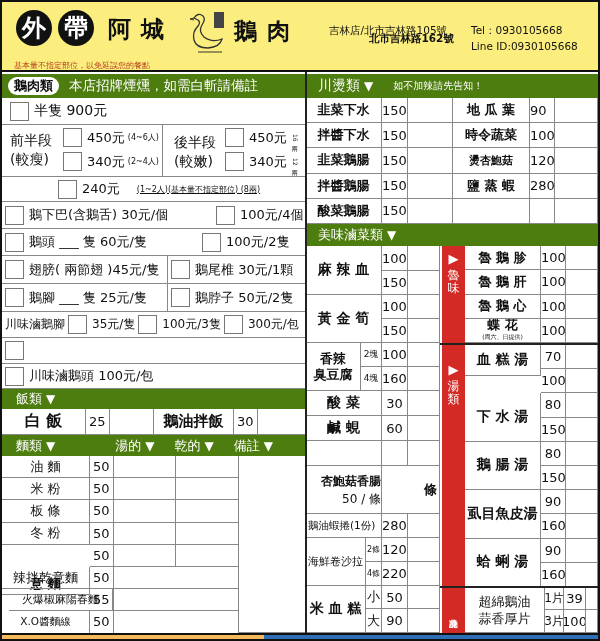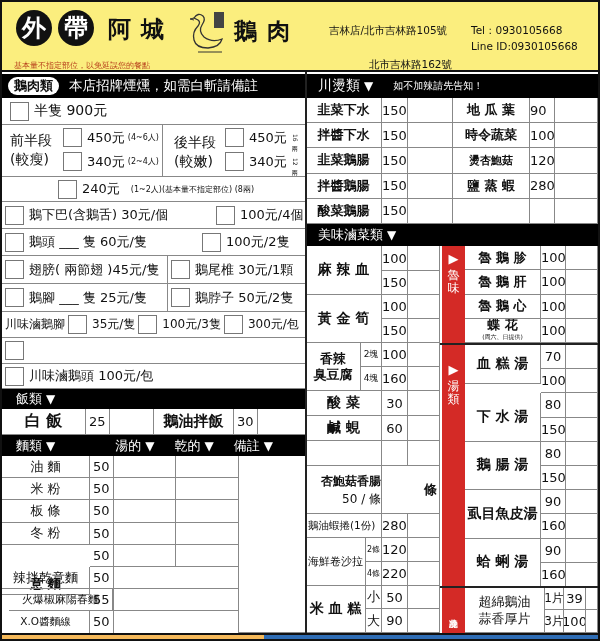--- a/index.html
+++ b/index.html
@@ -4,21 +4,21 @@
 <style>
   * { box-sizing: border-box; margin: 0; padding: 0; }
   body { width: 600px; height: 641px; background: #fff; font-family: "DejaVu Sans", "Liberation Sans", sans-serif; color: #111; position: relative; overflow: hidden; }
   .abs { position: absolute; }
   .frame { position:absolute; left:0; top:0; width:600px; height:641px; border:2px solid #111; }
   .header { position:absolute; left:2px; top:2px; width:596px; height:70px; background:#FBEE7E; border-bottom:2px solid #111; }
   .circle { position:absolute; width:36px; height:36px; border-radius:50%; background:#111; color:#fff; font-size:24px; font-weight:bold; display:flex; align-items:center; justify-content:center; }
   .brand { position:absolute; font-size:23px; font-weight:bold; letter-spacing:10px; color:#111; }
   .notice { position:absolute; left:12px; top:58px; font-size:8px; color:#b8401c; }
   .addr { position:absolute; font-size:10.5px; color:#111; white-space:nowrap; }
-  .red { background:#000000; color:#fff; }
+  .red { background:#4d7c0f; color:#fff; }
   .bar { position:absolute; display:flex; align-items:center; font-size:13px; }
   .cell { position:absolute; border-right:1px solid #888; border-bottom:1px solid #888; display:flex; align-items:center; font-size:13px; white-space:nowrap; overflow:hidden; }
   .c { justify-content:center; }
   .box { display:inline-block; width:19px; height:19px; border:1px solid #777; margin:0 5px 0 3px; vertical-align:middle; flex:none; }
   .small { font-size:8px; }
   .vtab { position:absolute; background:#D42A26; color:#fff; display:flex; flex-direction:column; align-items:center; font-size:12px; line-height:13px; padding-top:6px; }
   .pill { background:#fff; color:#111; border-radius:10px; padding:0 6px; font-size:13px; font-weight:bold; margin-left:6px; margin-right:10px; height:18px; display:inline-flex; align-items:center; }
   .tri { font-size:12px; margin-left:4px; }
 </style>
 </head>
@@ -33,21 +33,21 @@
       <path d="M6 8 q4-6 9-2 q3 3 -1 9 q-4 6 2 12 q8 6 18 2 q-2 8 -14 9 q-12 0 -14-8 q-2-8 4-14 q3-4 0-6 z" fill="none" stroke="#333" stroke-width="1.3"></path>
       <path d="M6 8 l-4 1 l4 1" fill="none" stroke="#333" stroke-width="1"></path>
       <path d="M10 42 h24" stroke="#333" stroke-width="1"></path>
       <rect x="26" y="2" width="10" height="16" fill="#444"></rect>
     </svg>
   </div>
   <div class="brand" style="left:232px;top:14px;">鵝肉</div>
   <div class="notice">基本量不指定部位，以免延誤您的餐點</div>
   <div class="addr" style="left:327px;top:22px;">吉林店/北市吉林路105號</div>
   <div class="addr" style="left:469px;top:22px;">Tel：0930105668</div>
-  <div class="addr" style="left:367px;top:56px;">北市吉林路162號</div>
+  <div class="addr" style="left:367px;top:30px;font-weight:bold;">北市吉林路162號</div>
   <div class="addr" style="left:469px;top:38px;">Line ID:0930105668</div>
 </div>
 
 <div class="bar red" style="left:2px;top:74px;width:304px;height:24px;">
   <span class="pill">鵝肉類</span>
   <span style="font-size:13.5px;">本店招牌煙燻，如需白斬請備註</span>
 </div>
 
 <div class="cell" style="left:2px;top:98px;width:304px;height:27px;font-size:14px;">
   <span class="box" style="margin-left:8px;"></span>
@@ -80,21 +80,21 @@
     <span class="small" style="margin-left:3px;writing-mode:vertical-rl;font-size:6px;">16兩</span>
 </div>
 <div class="abs" style="left:222px;top:152px;display:flex;align-items:center;font-size:13px;">
   <span class="box"></span>
   <span>340元</span>
     <span class="small" style="margin-left:3px;writing-mode:vertical-rl;font-size:6px;">12兩</span>
 </div>
 <div class="cell" style="left:2px;top:177px;width:304px;height:25px;">
   <span class="box" style="margin-left:56px;"></span>
   <span>240元</span>
-    <span class="small" style="margin-left:11px;">(1~2人)(基本量不指定部位) (8兩)</span>
+    <span class="small" style="margin-left:17px;text-decoration:underline;">(1~2人)(基本量不指定部位) (8兩)</span>
 </div>
 
 <div class="cell" style="left:2px;top:202px;width:304px;height:27px;">
   <span class="box"></span>
     <span style="width:184px;">鵝下巴(含鵝舌) 30元/個</span>
   <span class="box"></span>
     <span>100元/4個</span>
 </div>
 <div class="cell" style="left:2px;top:229px;width:304px;height:27px;">
   <span class="box"></span>
@@ -320,21 +320,21 @@
     <div class="cell " style="left:566px;top:294.6px;width:32px;height:24.3px;"></div>
     <div class="cell c" style="left:465px;top:318.9px;width:76px;height:24.3px;font-size:13px;font-weight:bold;flex-direction:column;line-height:12px;">
       <span>蝶  花</span>
       <span style="font-size: 6px; font-weight: normal;">(周六、日提供)</span>
     </div>
     <div class="cell " style="left:541px;top:318.9px;width:25px;height:24.3px;">100</div>
     <div class="cell " style="left:566px;top:318.9px;width:32px;height:24.3px;"></div>
   </div>
 <div class="abs" style="left:440px;top:343px;width:158px;height:2px;background:#222;"></div>
 <div id="soup">
-    <div class="cell c" style="left:465px;top:345px;width:76px;height:39px;font-size:14px;font-weight:bold;">血 糕 湯</div>
+    <div class="cell c" style="left:465px;top:345px;width:76px;height:31px;font-size:14px;font-weight:bold;">血 糕 湯</div>
     <div class="cell c" style="left:541px;top:345px;width:25px;height:24.2px;">70</div>
     <div class="cell " style="left:541px;top:369.2px;width:25px;height:24.2px;">100</div>
     <div class="cell " style="left:566px;top:345px;width:32px;height:24.2px;"></div>
     <div class="cell " style="left:566px;top:369.2px;width:32px;height:24.2px;"></div>
     <div class="cell c" style="left:465px;top:393.4px;width:76px;height:48.4px;font-size:14px;font-weight:bold;">下 水 湯</div>
     <div class="cell c" style="left:541px;top:393.4px;width:25px;height:24.2px;">80</div>
     <div class="cell " style="left:541px;top:417.59999999999997px;width:25px;height:24.2px;">150</div>
     <div class="cell " style="left:566px;top:393.4px;width:32px;height:24.2px;"></div>
     <div class="cell " style="left:566px;top:417.59999999999997px;width:32px;height:24.2px;"></div>
     <div class="cell c" style="left:465px;top:441.8px;width:76px;height:48.4px;font-size:14px;font-weight:bold;">鵝 腸 湯</div>

